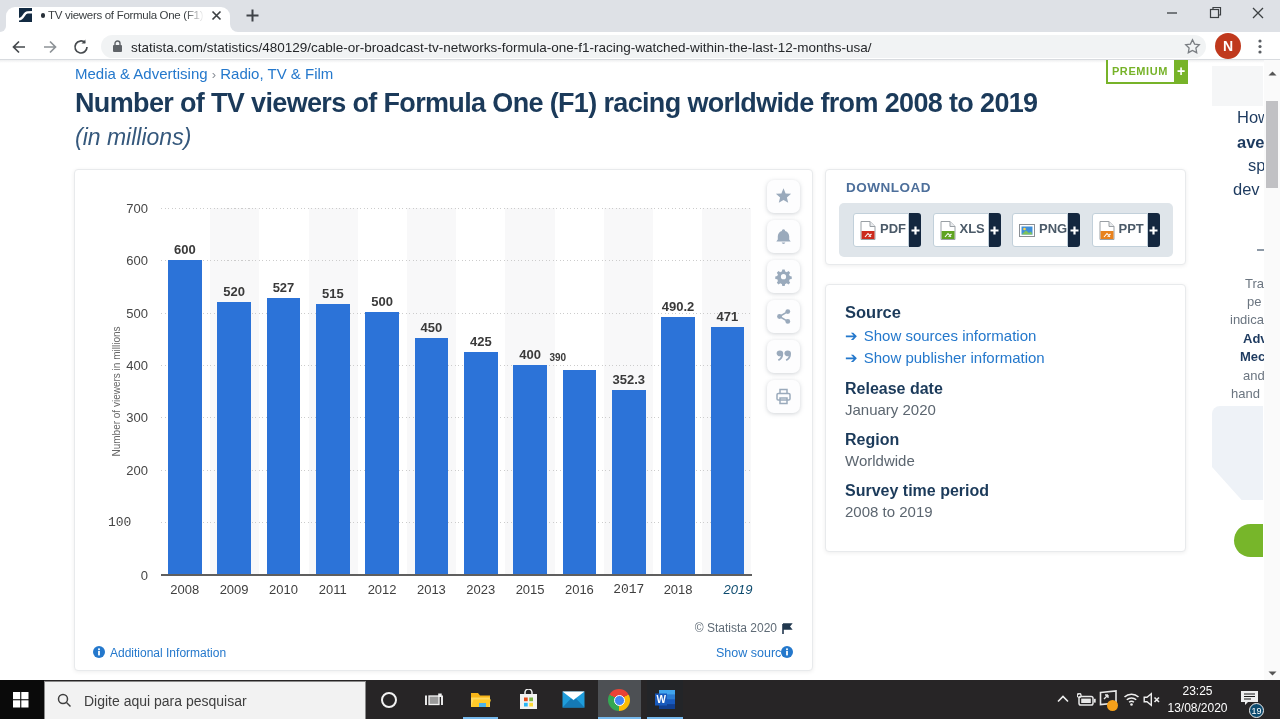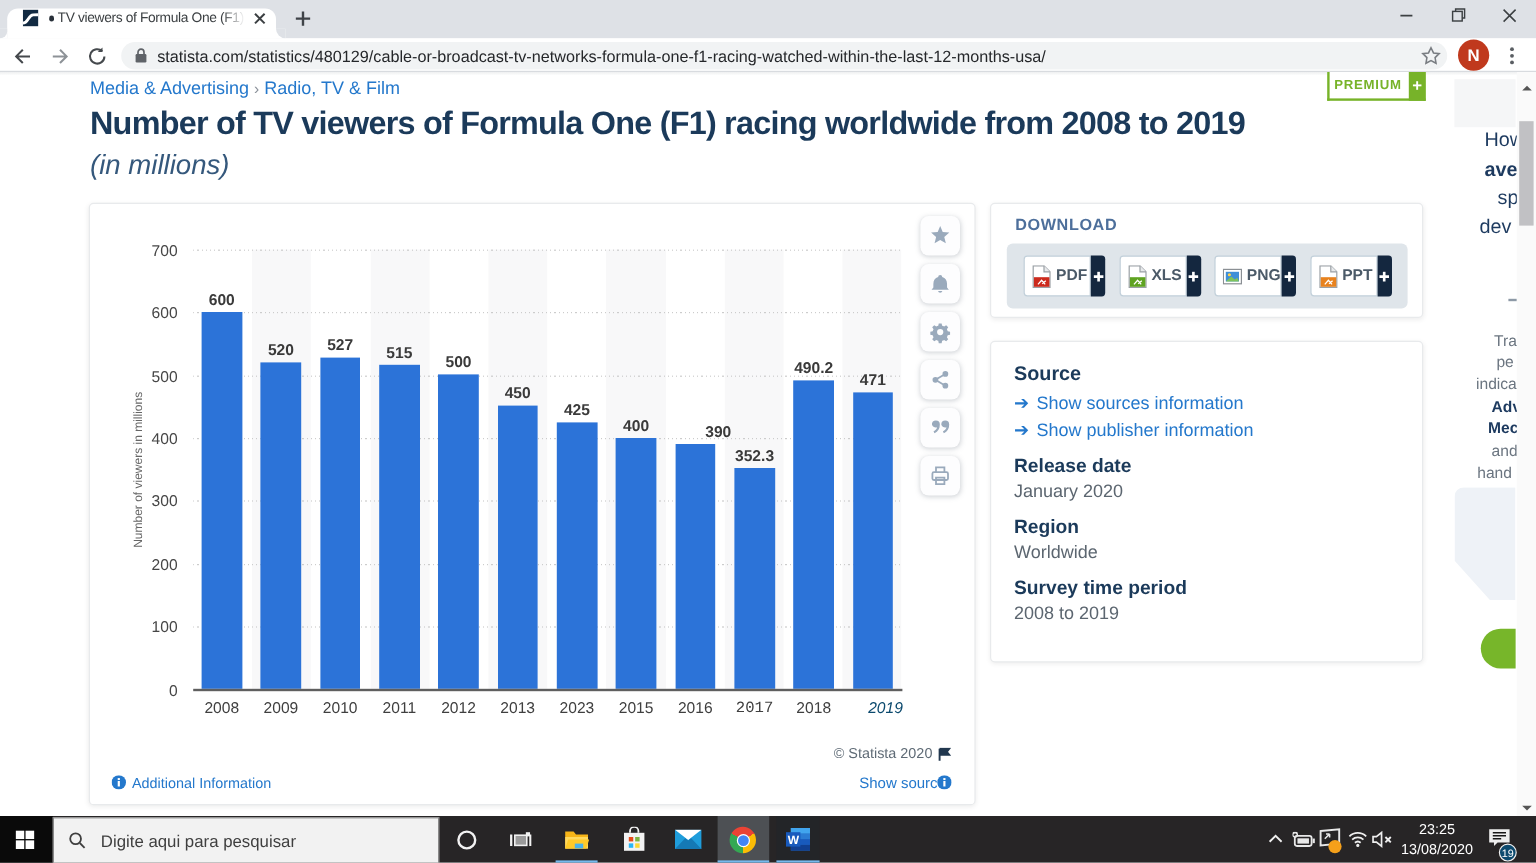--- a/index.html
+++ b/index.html
@@ -105,21 +105,21 @@
     <div class="abs" style="left:161px;top:469.8px;width:591px;height:1px;background:repeating-linear-gradient(90deg,#cccccc 0,#cccccc 1px,transparent 1px,transparent 3.5px);"></div>
     <div class="abs" style="left:161px;top:417.4px;width:591px;height:1px;background:repeating-linear-gradient(90deg,#cccccc 0,#cccccc 1px,transparent 1px,transparent 3.5px);"></div>
     <div class="abs" style="left:161px;top:365.1px;width:591px;height:1px;background:repeating-linear-gradient(90deg,#cccccc 0,#cccccc 1px,transparent 1px,transparent 3.5px);"></div>
     <div class="abs" style="left:161px;top:312.7px;width:591px;height:1px;background:repeating-linear-gradient(90deg,#cccccc 0,#cccccc 1px,transparent 1px,transparent 3.5px);"></div>
     <div class="abs" style="left:161px;top:260.4px;width:591px;height:1px;background:repeating-linear-gradient(90deg,#cccccc 0,#cccccc 1px,transparent 1px,transparent 3.5px);"></div>
     <div class="abs" style="left:161px;top:208.0px;width:591px;height:1px;background:repeating-linear-gradient(90deg,#cccccc 0,#cccccc 1px,transparent 1px,transparent 3.5px);"></div>
   </div>
 
 <div id="ylabels">
     <div class="abs" style="left:108px;top:567.5px;width:40px;text-align:right;font-size:13px;color:#464646;">0</div>
-    <div class="abs" style="left:108px;top:515.1px;width:40px;text-align:right;font-size:13px;color:#464646;">100</div>
+    <div class="abs" style="left:108px;top:515.1px;width:40px;text-align:left;font-size:13px;color:#464646;font-family:Liberation Mono, monospace;">100</div>
     <div class="abs" style="left:108px;top:462.8px;width:40px;text-align:right;font-size:13px;color:#464646;">200</div>
     <div class="abs" style="left:108px;top:410.4px;width:40px;text-align:right;font-size:13px;color:#464646;">300</div>
     <div class="abs" style="left:108px;top:358.1px;width:40px;text-align:right;font-size:13px;color:#464646;">400</div>
     <div class="abs" style="left:108px;top:305.7px;width:40px;text-align:right;font-size:13px;color:#464646;">500</div>
     <div class="abs" style="left:108px;top:253.4px;width:40px;text-align:right;font-size:13px;color:#464646;">600</div>
     <div class="abs" style="left:108px;top:201.0px;width:40px;text-align:right;font-size:13px;color:#464646;">700</div>
   </div>
 
 <div id="bars">
     <div class="abs" style="left:168.1px;top:259.9px;width:33.5px;height:314.1px;background:#2c73d8;"></div>
@@ -140,21 +140,21 @@
     <div class="abs" style="left:414.7px;top:338.4px;width:33.5px;height:235.6px;background:#2c73d8;"></div>
     <div class="abs" style="left:401.4px;top:320.4px;width:60px;text-align:center;font-size:13px;font-weight:bold;color:#3a3a3a;">450</div>
     <div class="abs" style="left:406.4px;top:582px;width:50px;text-align:center;font-size:13px;color:#3f3f3f;">2013</div>
     <div class="abs" style="left:464.0px;top:351.5px;width:33.5px;height:222.5px;background:#2c73d8;"></div>
     <div class="abs" style="left:450.8px;top:333.5px;width:60px;text-align:center;font-size:13px;font-weight:bold;color:#3a3a3a;">425</div>
     <div class="abs" style="left:455.8px;top:582px;width:50px;text-align:center;font-size:13px;color:#3f3f3f;">2023</div>
     <div class="abs" style="left:513.4px;top:364.6px;width:33.5px;height:209.4px;background:#2c73d8;"></div>
     <div class="abs" style="left:500.1px;top:346.6px;width:60px;text-align:center;font-size:13px;font-weight:bold;color:#3a3a3a;">400</div>
     <div class="abs" style="left:505.1px;top:582px;width:50px;text-align:center;font-size:13px;color:#3f3f3f;">2015</div>
     <div class="abs" style="left:562.7px;top:369.8px;width:33.5px;height:204.2px;background:#2c73d8;"></div>
-    <div class="abs" style="left:549.4px;top:351.8px;width:60px;text-align:right;font-size:13px;font-weight:bold;color:#3a3a3a;">390</div>
+    <div class="abs" style="left:549.4px;top:351.8px;width:60px;text-align:left;font-size:10px;font-weight:bold;color:#3a3a3a;">390</div>
     <div class="abs" style="left:554.4px;top:582px;width:50px;text-align:center;font-size:13px;color:#3f3f3f;">2016</div>
     <div class="abs" style="left:612.0px;top:389.5px;width:33.5px;height:184.5px;background:#2c73d8;"></div>
     <div class="abs" style="left:598.8px;top:371.5px;width:60px;text-align:center;font-size:13px;font-weight:bold;color:#3a3a3a;">352.3</div>
     <div class="abs" style="left:603.8px;top:582px;width:50px;text-align:center;font-size:13px;color:#3f3f3f;font-family:Liberation Mono, monospace;">2017</div>
     <div class="abs" style="left:661.3px;top:317.3px;width:33.5px;height:256.7px;background:#2c73d8;"></div>
     <div class="abs" style="left:648.1px;top:299.3px;width:60px;text-align:center;font-size:13px;font-weight:bold;color:#3a3a3a;">490.2</div>
     <div class="abs" style="left:653.1px;top:582px;width:50px;text-align:center;font-size:13px;color:#3f3f3f;">2018</div>
     <div class="abs" style="left:710.7px;top:327.4px;width:33.5px;height:246.6px;background:#2c73d8;"></div>
     <div class="abs" style="left:697.4px;top:309.4px;width:60px;text-align:center;font-size:13px;font-weight:bold;color:#3a3a3a;">471</div>
     <div class="abs" style="left:702.4px;top:582px;width:50px;text-align:right;font-size:13px;color:#0c4a6e;font-style:italic;">2019</div>

